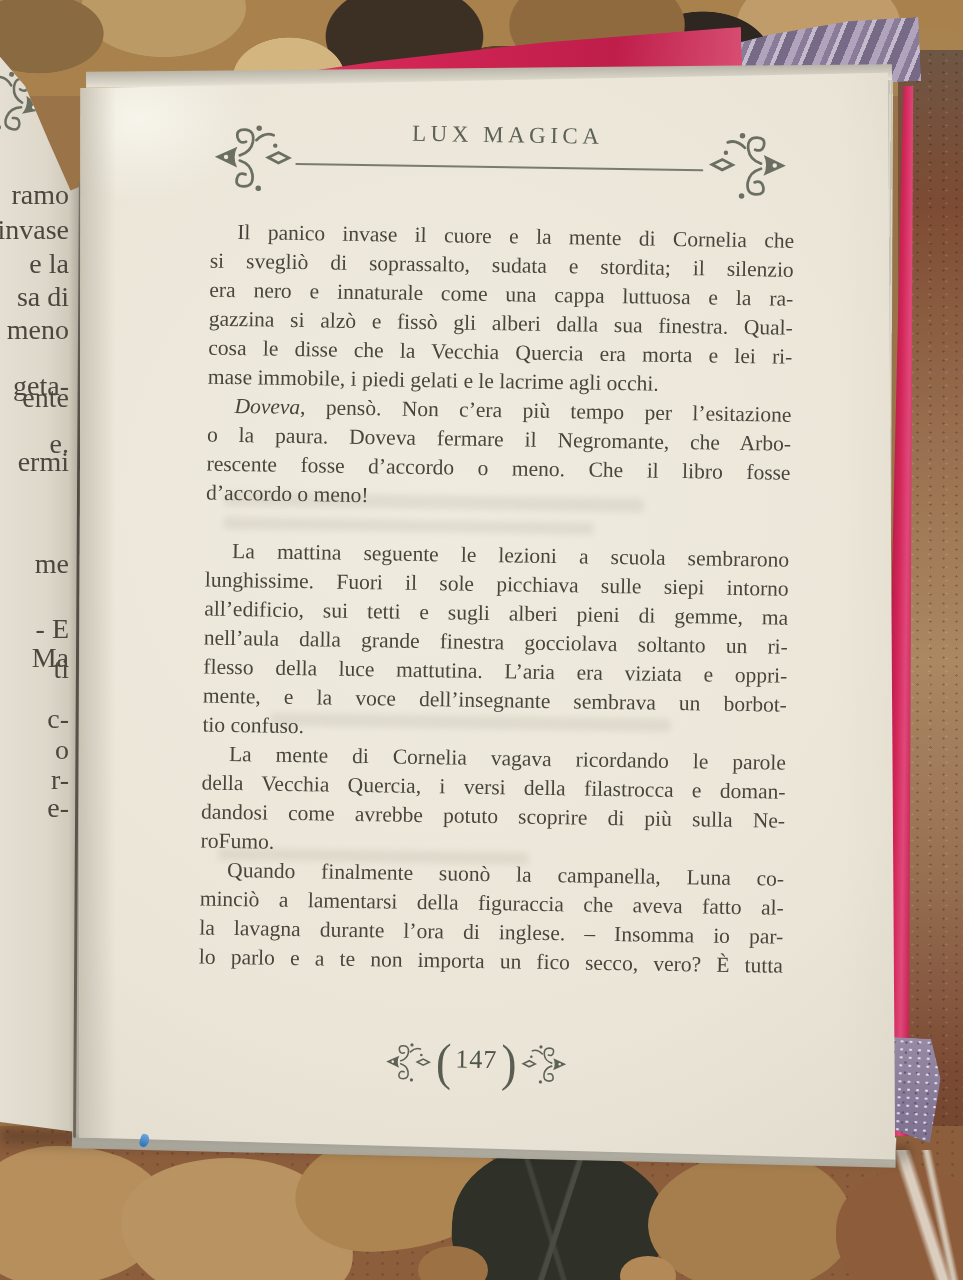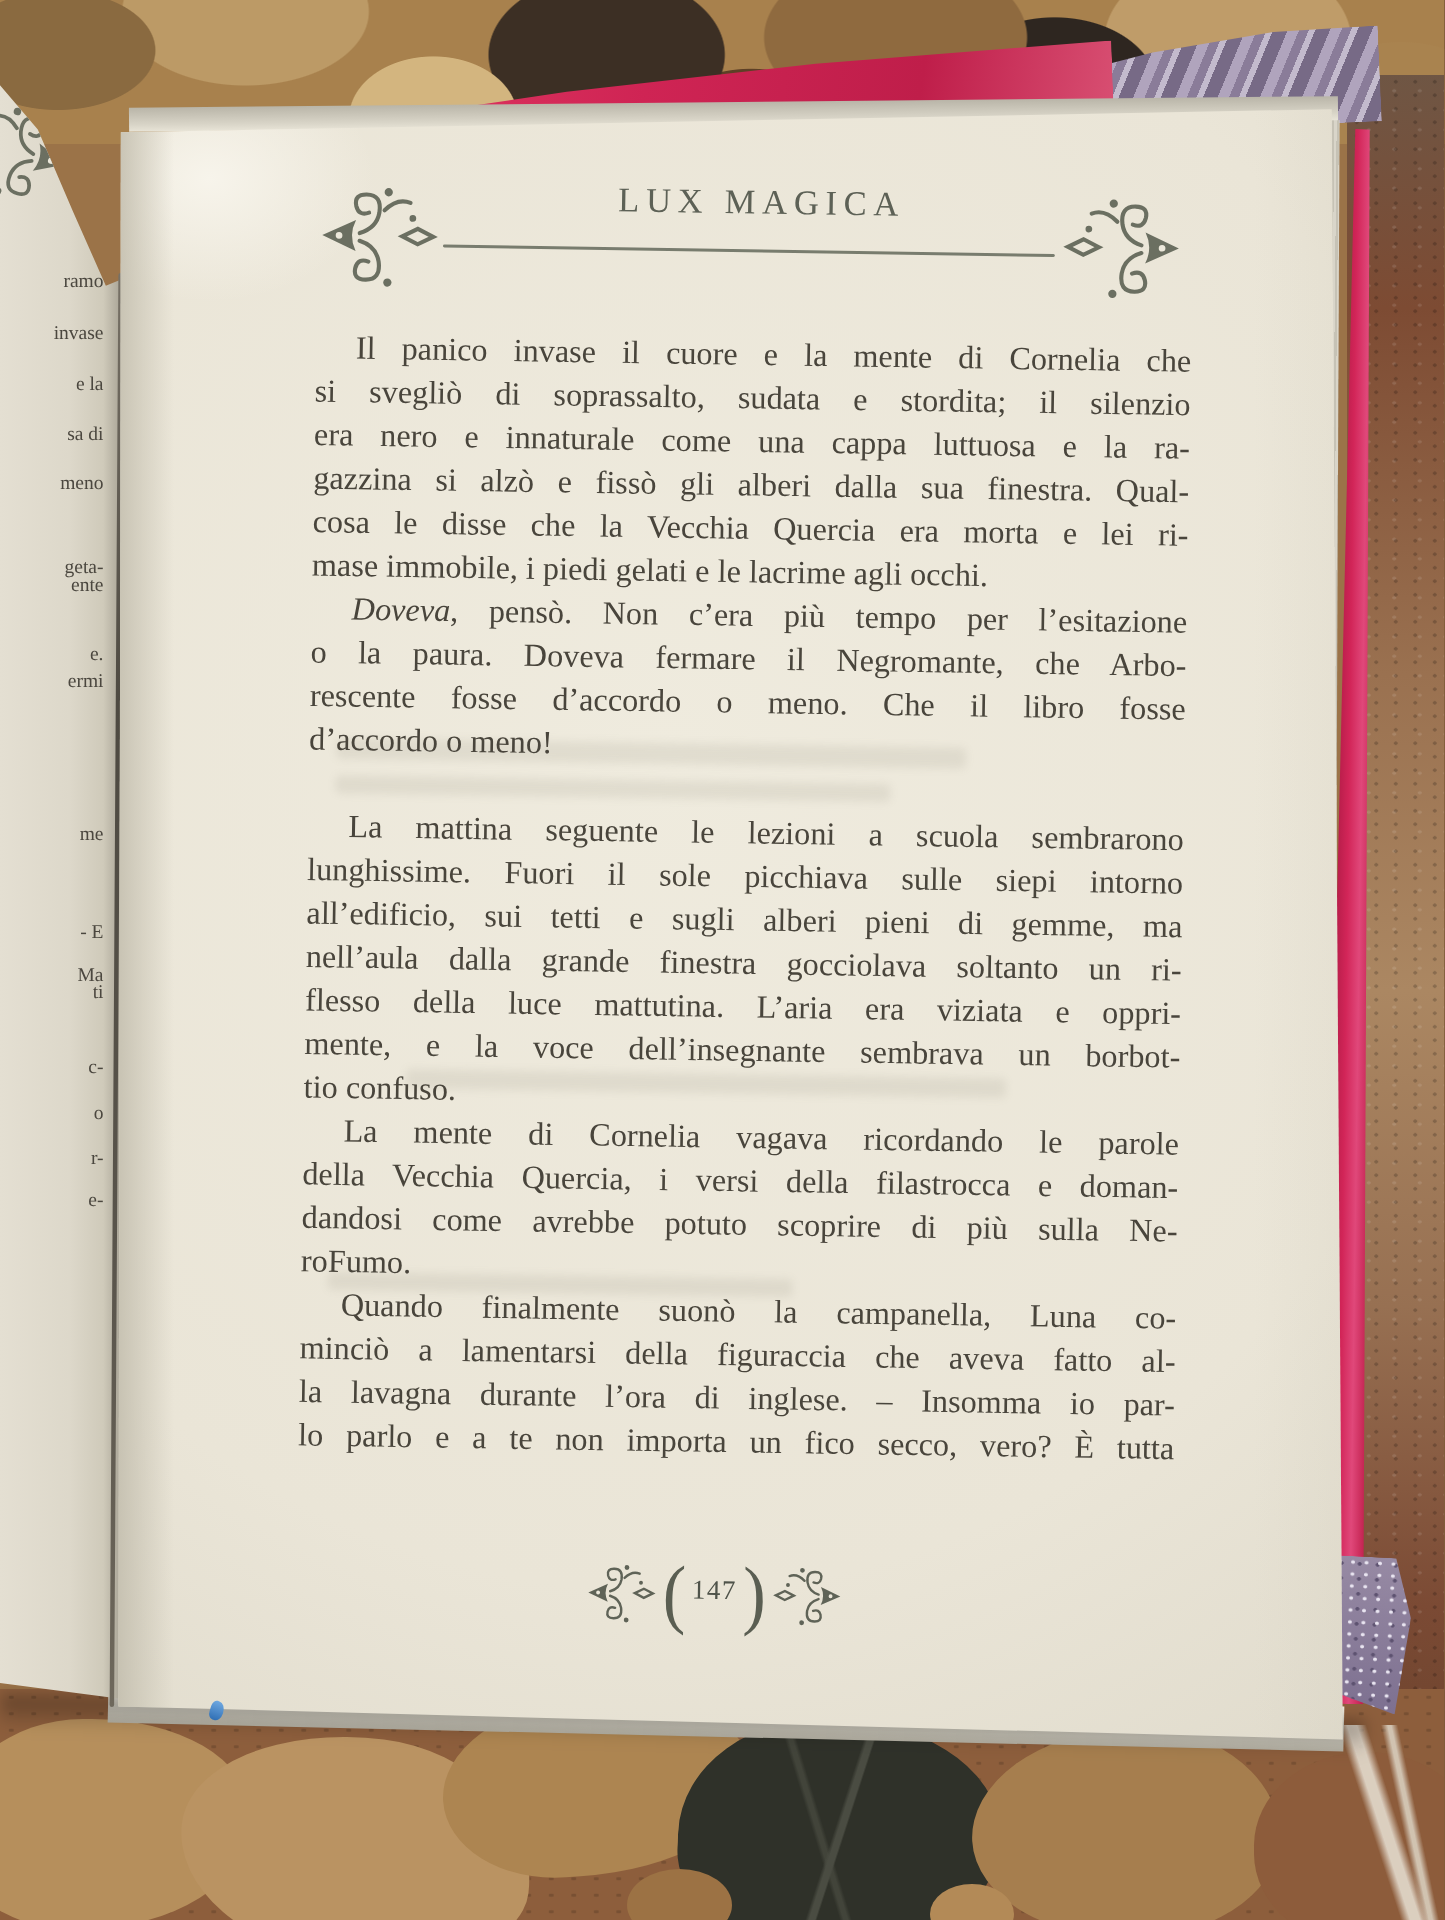--- a/index.html
+++ b/index.html
@@ -63,21 +63,21 @@
     background:linear-gradient(#b9b5a8,#d8d4c7 70%,#e8e4d7);}
   .bottom-edge-pages{position:absolute;left:72px;top:1128px;width:824px;height:30px;transform:rotate(1.35deg);
     background:linear-gradient(#efebdf,#c9c5b8 80%,#b5b1a4);}
   .book-shadow{position:absolute;left:0;top:1138px;width:910px;height:24px;transform:rotate(1.1deg);
     background:linear-gradient(#00000052,transparent);filter:blur(5px);}
 
   
   .left-page{position:absolute;left:0;top:48px;width:84px;height:1096px;
     background:linear-gradient(90deg,#e4dfd2 0%,#ddd8ca 55%,#cfcaba 82%,#a9a496 96%,#6e685e 100%);
     clip-path:polygon(0 .8%,30% 3.5%,58% 8.5%,84% 13%,100% 12.5%,100% 99%,0 98%);}
-  .left-page .frag{position:absolute;right:15px;color:#4b473f;font-size:13px;white-space:nowrap;}
+  .left-page .frag{position:absolute;right:15px;color:#4b473f;font-size:28px;white-space:nowrap;}
   .lp-orn{position:absolute;left:-30px;top:20px;width:78px;height:66px;color:#6b6f61;transform:rotate(14deg) scaleX(-1);}
   .gutter-line{position:absolute;left:76px;top:182px;width:2.5px;height:956px;border-radius:3px;transform:rotate(.35deg);
     background:linear-gradient(#777166,#4e4a42 30%,#5a554c 70%,#6e685c);}
 
   
   .right-page{position:absolute;left:74px;top:64px;width:822px;height:1100px;
     background:radial-gradient(200px 150px at 8% 5%,#f7f4eb 0%,transparent 55%),
                radial-gradient(120% 92% at 45% 40%,#efebde 0%,#eae5d7 55%,#ded9ca 86%,#d2cdbd 100%);
     clip-path:polygon(.8% 2.2%,99% .8%,99.9% 99.6%,.6% 97.6%);}
   .right-page::before{content:"";position:absolute;inset:0;
@@ -99,21 +99,21 @@
   .bl.ind{text-indent:27px;}
   .gap{height:29px;}
   .it{font-style:italic;}
   .ghost{position:absolute;background:#84806f;opacity:.13;filter:blur(3px);border-radius:3px;}
 
   .footer{position:absolute;left:0;right:0;top:966px;height:66px;display:flex;justify-content:center;
     align-items:center;gap:1px;color:#565a4e;}
   .wing{width:50px;height:42px;color:#5f6357;}
   .wing-r{transform:scaleX(-1);}
   .paren{font-size:46px;line-height:1;transform:scaleY(1.12);font-weight:400;color:#5a5e52;padding:0 1px;}
-  .pnum{font-size:18px;letter-spacing:1px;color:#4f534a;padding:0 2px 6px 2px;}
+  .pnum{font-size:26px;letter-spacing:1px;color:#4f534a;padding:0 2px 6px 2px;}
 
   .blue-fleck{position:absolute;left:140px;top:1134px;width:9px;height:13px;border-radius:40% 60% 55% 45%;
     background:linear-gradient(#6fa8e0,#2f6fb5);transform:rotate(18deg);}
 </style>
 </head>
 <body>
 
 <div class="scene">
 
   <svg width="0" height="0" style="position:absolute" aria-hidden="true">

